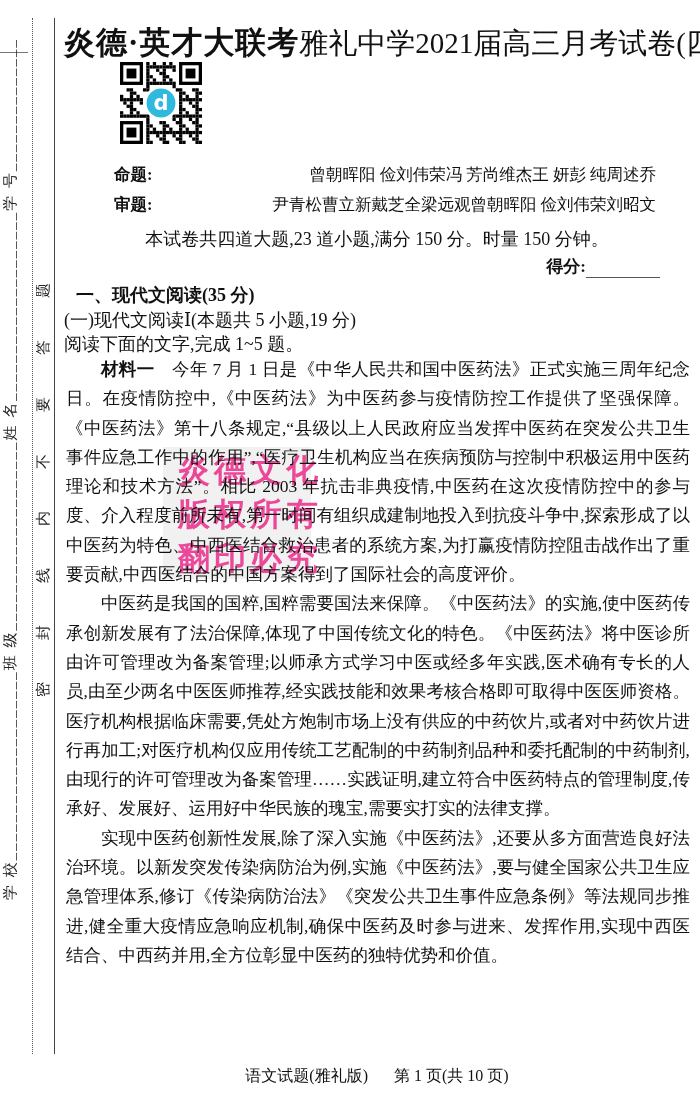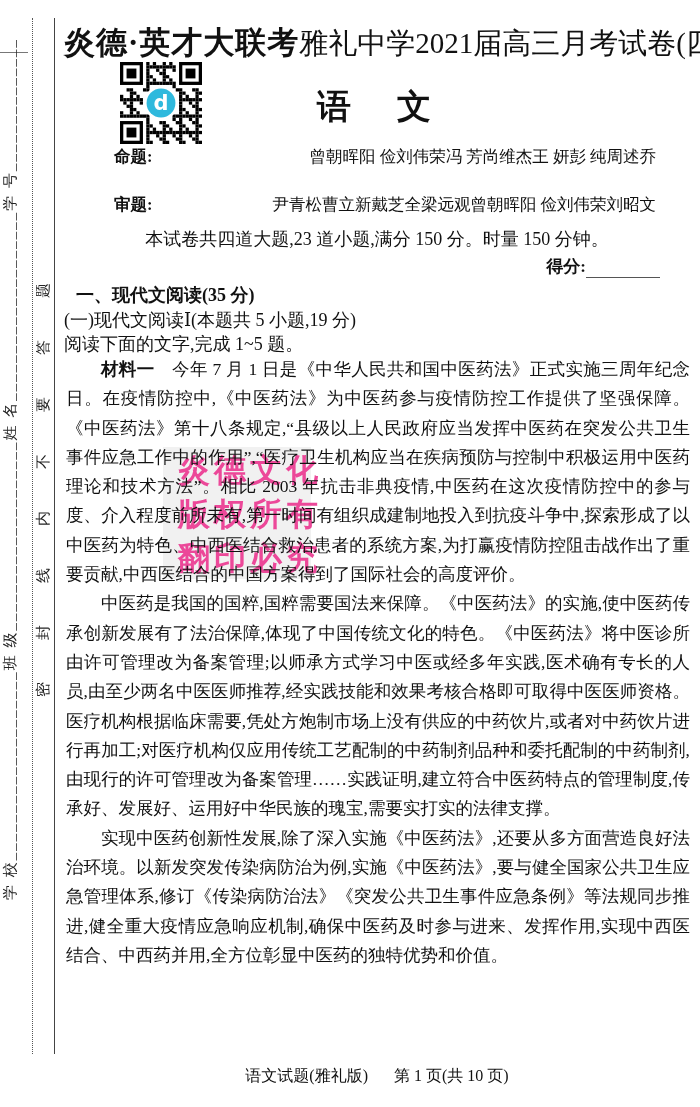--- a/index.html
+++ b/index.html
@@ -33,21 +33,21 @@
   .content{position:absolute;left:64px;top:0;width:626px;height:1107px;}
   .header-title{position:absolute;top:22px;width:100%;text-align:center;white-space:nowrap;}
   .brush{font-size:31px;font-weight:700;letter-spacing:1px;}
   .kai{font-size:29px;font-weight:500;}
   .qr{position:absolute;left:56px;top:62px;width:82px;height:82px;}
   .subject-title{position:absolute;top:84px;width:100%;text-align:center;
     font-size:34px;font-weight:bold;letter-spacing:6px;}
   .people-row{position:absolute;left:50px;right:34px;display:flex;font-size:16.5px;}
   .people-row .lbl{font-weight:bold;flex:0 0 auto;}
   .people-row .names{flex:1;display:flex;justify-content:flex-end;padding-left:6px;}
-  .row-setters{top:146px;}
+  .row-setters{top:164px;}
   .row-reviewers{top:194px;}
   .exam-info{position:absolute;top:227px;width:100%;text-align:center;font-size:18px;}
   .score-line{position:absolute;top:255px;right:30px;font-size:17px;font-weight:bold;}
   .score-blank{display:inline-block;width:74px;border-bottom:1.5px solid #555;height:16px;vertical-align:bottom;}
   .sec-heading{position:absolute;top:283px;left:0;font-size:18px;font-weight:bold;margin-left:12px;}
   .sub-heading{position:absolute;top:308px;left:0;font-size:18px;}
   .instruction{position:absolute;top:332px;left:0;font-size:18px;}
   .body-text{position:absolute;top:355px;left:2px;width:624px;
     font-size:17.5px;line-height:29.3px;text-align:justify;}
   .body-text p{margin:0;text-indent:2em;}
@@ -268,21 +268,20 @@
         <rect x="19" y="1" width="5" height="5" fill="#fff"></rect>
         <rect x="20" y="2" width="3" height="3" fill="#000"></rect>
         <rect x="0" y="18" width="7" height="7" fill="#000"></rect>
         <rect x="1" y="19" width="5" height="5" fill="#fff"></rect>
         <rect x="2" y="20" width="3" height="3" fill="#000"></rect>
         <circle cx="12.5" cy="12.5" r="5.2" fill="#fff"></circle>
         <circle cx="12.5" cy="12.5" r="4.4" fill="#2fb9dd"></circle>
         <text x="12.5" y="14.7" text-anchor="middle" font-size="6.4" font-weight="bold" fill="#fff" font-family="&quot;DejaVu Sans&quot;, sans-serif">d</text>
       </svg>
 
-    <div class="subject-title">语　文</div>
 
     <div class="people-row row-setters">
       <span class="lbl">命题:</span>
       <span class="names">
         <span>曾朝晖</span>
         <span>阳  俭</span>
         <span>刘伟荣</span>
         <span>冯  芳</span>
         <span>尚维杰</span>
         <span>王  妍</span>

